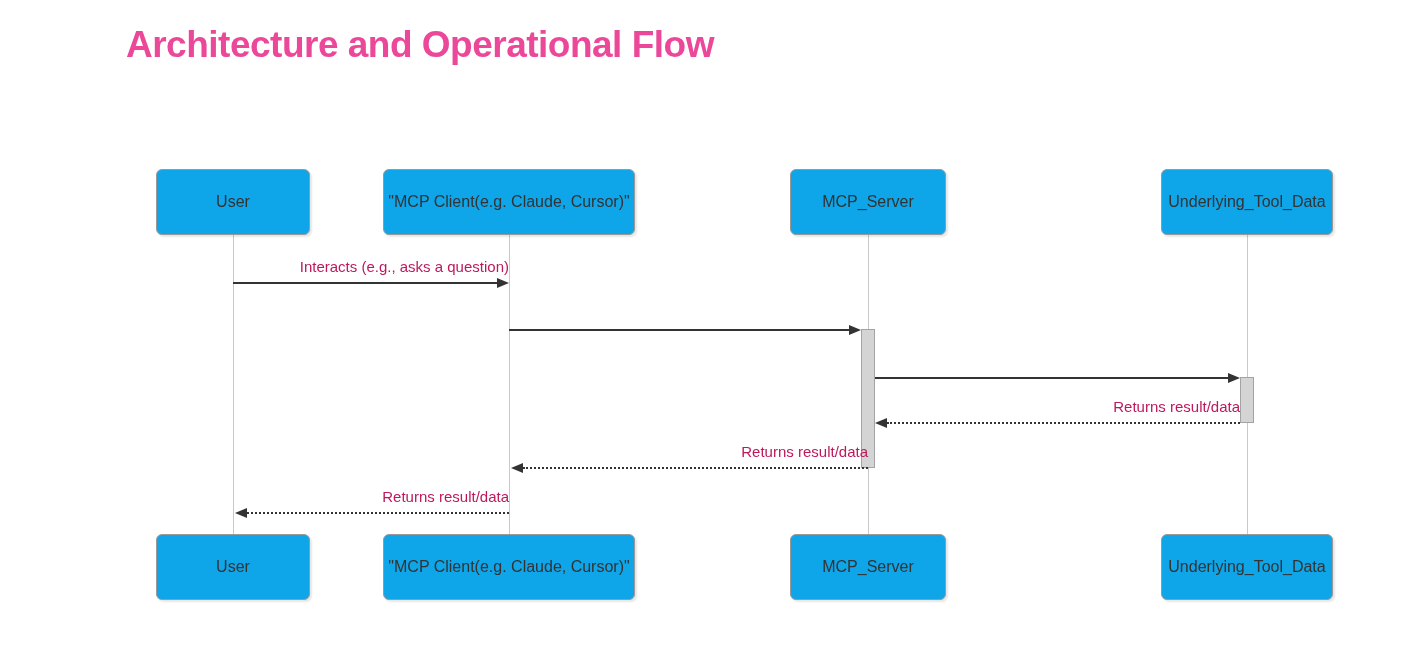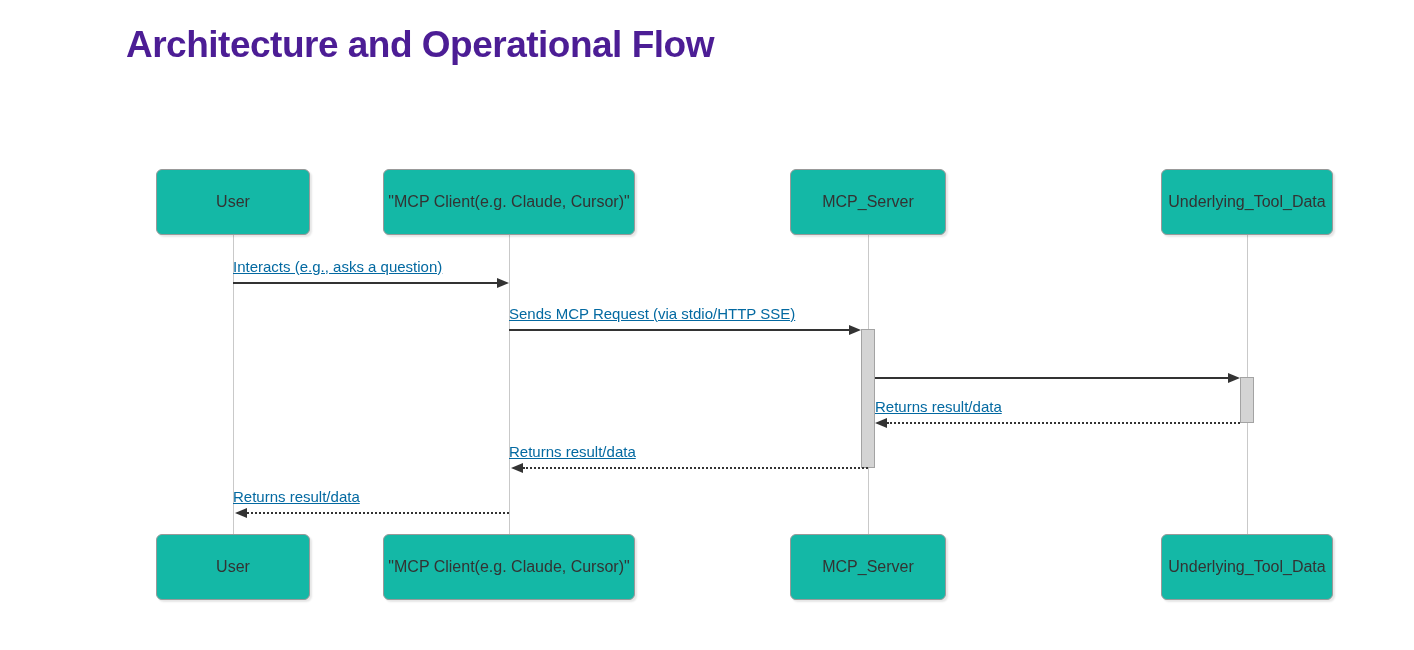--- a/index.html
+++ b/index.html
@@ -4,42 +4,42 @@
 <style>
   * { margin:0; padding:0; box-sizing:border-box; }
   html,body { background:#ffffff; }
   body { font-family:"Liberation Sans", sans-serif; }
   .canvas {
     position:relative; width:1414px; height:650px; background:#ffffff; overflow:hidden;
   }
   .title {
     position:absolute; left:126px; top:24px;
     font-size:37px; font-weight:bold; letter-spacing:-0.5px;
-    color:#4c1d95; font-family:"Liberation Sans", sans-serif;
+    color:#ec4899; font-family:"Liberation Sans", sans-serif;
   }
   .lifeline {
     position:absolute; top:235px; height:299px; width:1px;
     background:#c9c9c9;
   }
   .actor {
     position:absolute; height:66px;
-    background:#14b8a6; border:1px solid #999999; border-radius:6px;
+    background:#0ea5e9; border:1px solid #999999; border-radius:6px;
     box-shadow:2px 2px 2px rgba(0,0,0,0.10);
     display:flex; align-items:center; justify-content:center;
     font-size:16px; color:#333333; text-align:left;
   }
   .actor.top { top:169px; }
   .actor.bottom { top:534px; }
   .activation {
     position:absolute; width:14px;
     background:#d4d4d4; border:1px solid #a3a3a3;
   }
   .msg-label {
     position:absolute; height:20px; line-height:20px;
-    font-size:15px; color:#0369a1; text-align:left; white-space:nowrap;text-decoration:underline;
+    font-size:15px; color:#be185d; text-align:right; white-space:nowrap;
   }
   .msg-line { position:absolute; height:0; }
   .msg-line.solid  { border-top:2px solid #333333; }
   .msg-line.dotted { border-top:2px dotted #333333; }
   .arrow { position:absolute; width:0; height:0; }
   .arrow.right {
     border-top:5px solid transparent; border-bottom:5px solid transparent;
     border-left:12px solid #333333;
   }
   .arrow.left {
@@ -85,21 +85,20 @@
     <span>MCP_Server</span>
   </div>
   <div class="actor bottom" style="left:1161px; width:172px;">
     <span>Underlying_Tool_Data</span>
   </div>
 
   <div class="msg-label" style="left:233px; width:276px; top:257px;">Interacts (e.g., asks a question)</div>
   <div class="msg-line solid" style="left:233px; top:282px; width:266px;"></div>
   <div class="arrow right" style="left:497px; top:278px;"></div>
 
-  <div class="msg-label" style="left:509px; width:352px; top:304px;">Sends MCP Request (via stdio/HTTP SSE)</div>
   <div class="msg-line solid" style="left:509px; top:329px; width:340px;"></div>
   <div class="arrow right" style="left:849px; top:325px;"></div>
 
   <div class="msg-line solid" style="left:875px; top:377px; width:353px;"></div>
   <div class="arrow right" style="left:1228px; top:373px;"></div>
 
   <div class="msg-label" style="left:875px; width:365px; top:397px;">Returns result/data</div>
   <div class="arrow left" style="left:875px; top:418px;"></div>
   <div class="msg-line dotted" style="left:887px; top:422px; width:353px;"></div>
 

